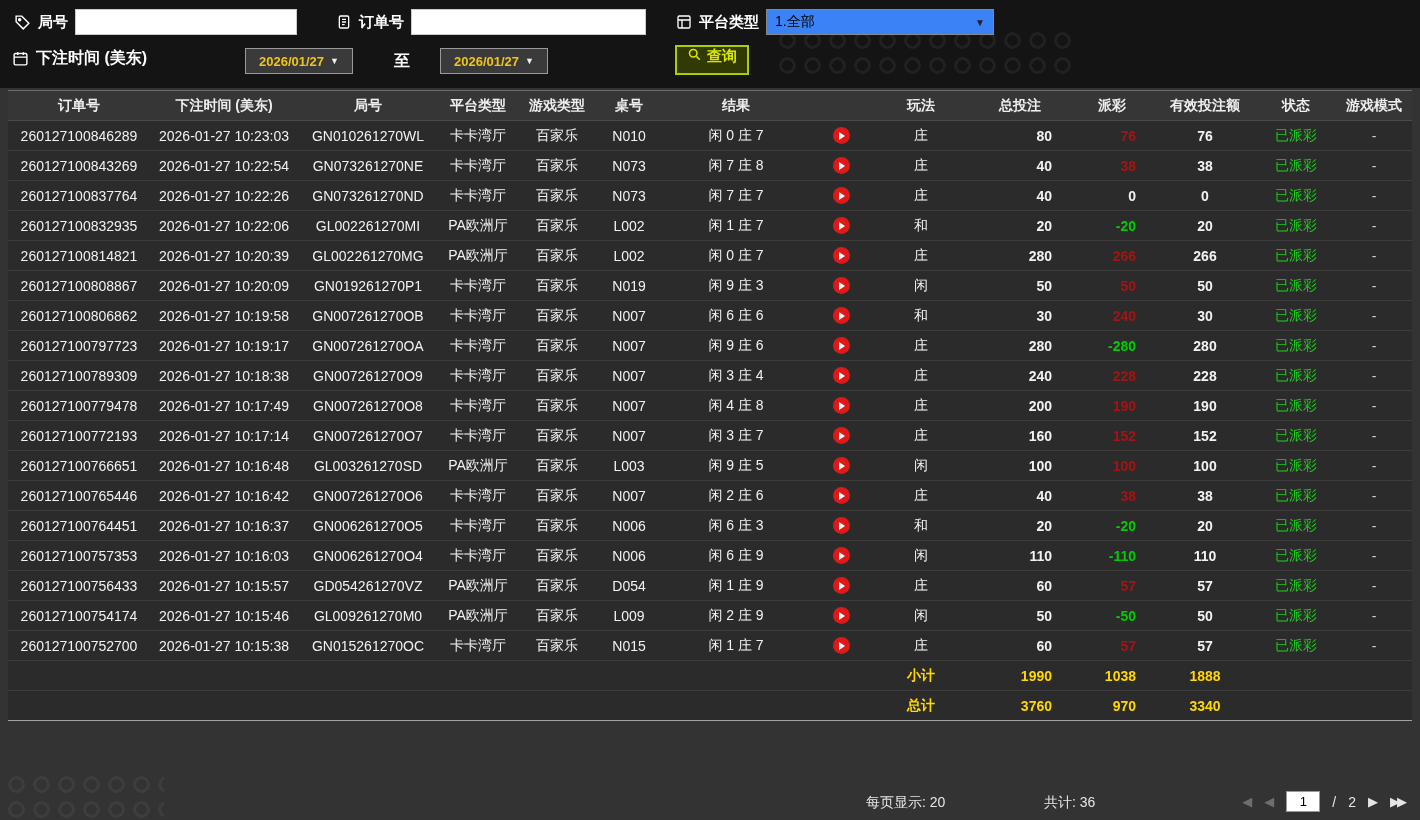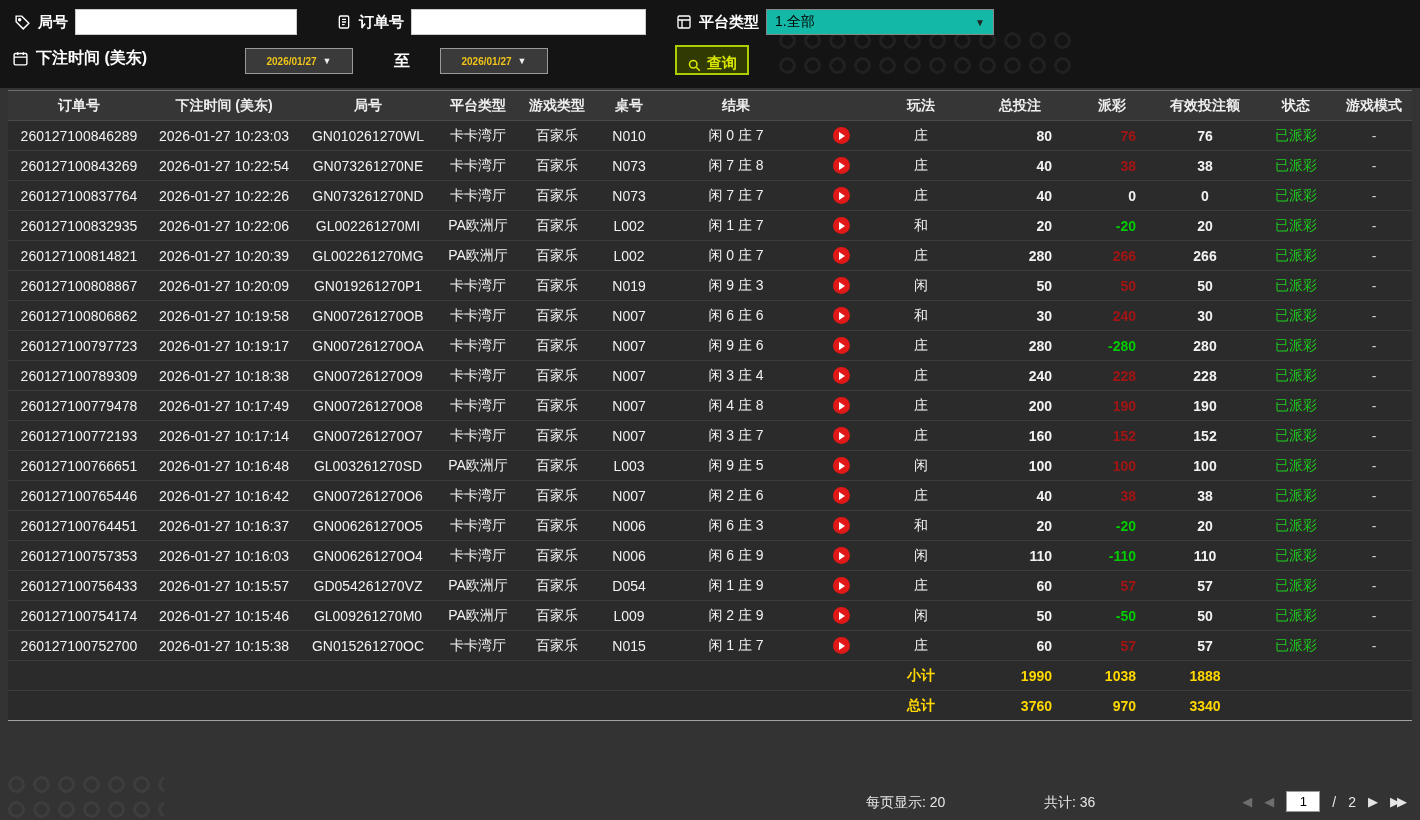--- a/index.html
+++ b/index.html
@@ -33,38 +33,38 @@
 
   .text-input{
     height:26px; background:#ffffff; border:1px solid #cccccc;
     font-size:14px; padding:0 6px; color:#000;
     font-family:"Liberation Sans","DejaVu Sans",sans-serif;
   }
   #game-no-input{ width:222px; }
   #order-no-input{ width:235px; }
 
   .select{
-    width:228px; height:26px; background:#14b8a6; color:#000;
+    width:228px; height:26px; background:#3b82f6; color:#000;
     border:1px solid #888; display:flex; align-items:center;
     justify-content:space-between; padding:0 8px; font-size:14px; cursor:pointer;
   }
   .select .caret{ font-size:10px; color:#222; }
 
   .date-btn{
     width:108px; height:26px; background:#3a3a3a; border:1px solid #9a9a9a;
     display:flex; align-items:center; justify-content:center; gap:6px;
     cursor:pointer;
   }
-  .date-btn .date-text{ color:#f0c419; font-weight:bold; font-size:10px; }
+  .date-btn .date-text{ color:#f0c419; font-weight:bold; font-size:13px; }
   .date-btn .caret{ color:#eeeeee; font-size:9px; }
 
   .query-btn{
     height:30px; padding:0 10px; background:#303a02;
     border:2px solid #a9cf00; color:#d8e600; font-weight:bold; font-size:15px;
-    display:flex; align-items:flex-end; gap:5px; cursor:pointer;
+    display:flex; align-items:flex-start; gap:5px; cursor:pointer;
   }
 
   
   .grid{
     position:absolute; top:90px; left:8px; width:1404px;
     border-collapse:collapse; table-layout:fixed;
     background:#2b2b2b;
   }
   .grid th{
     height:30px; background:#363636;

